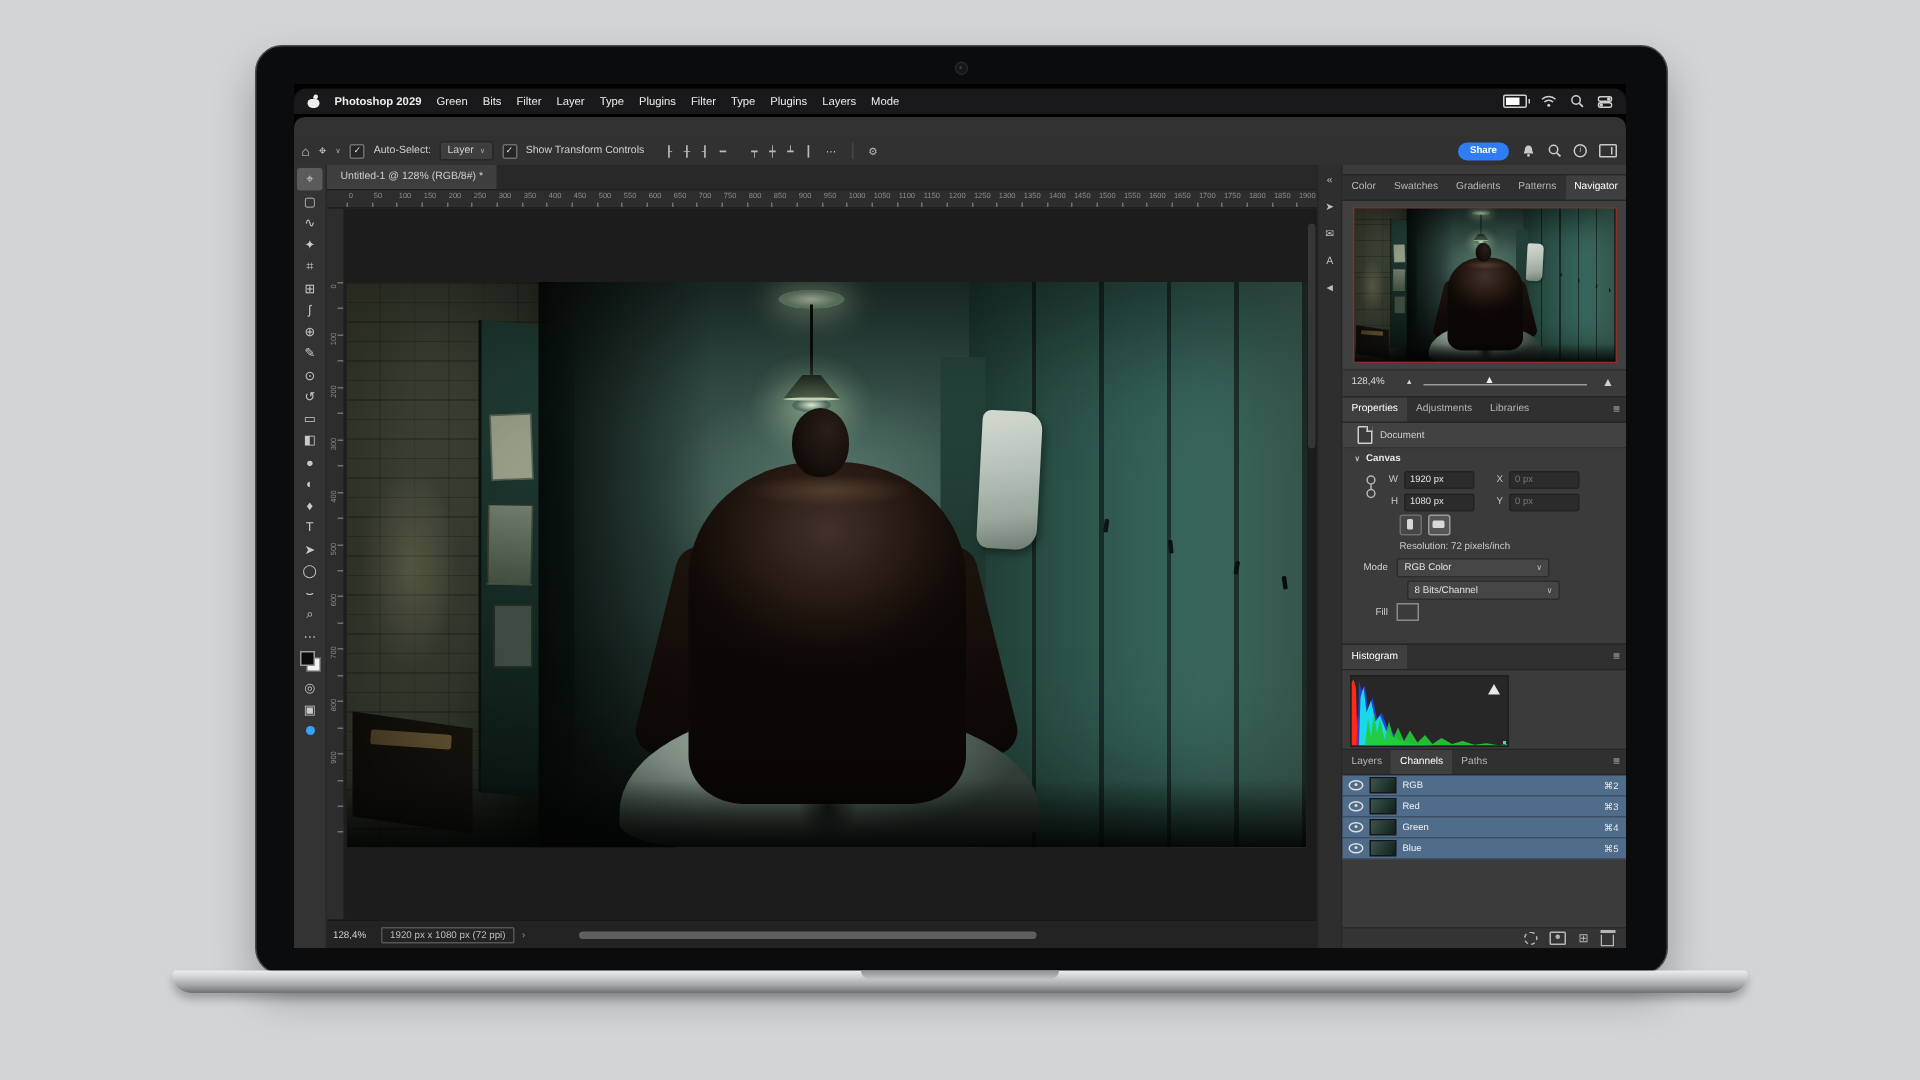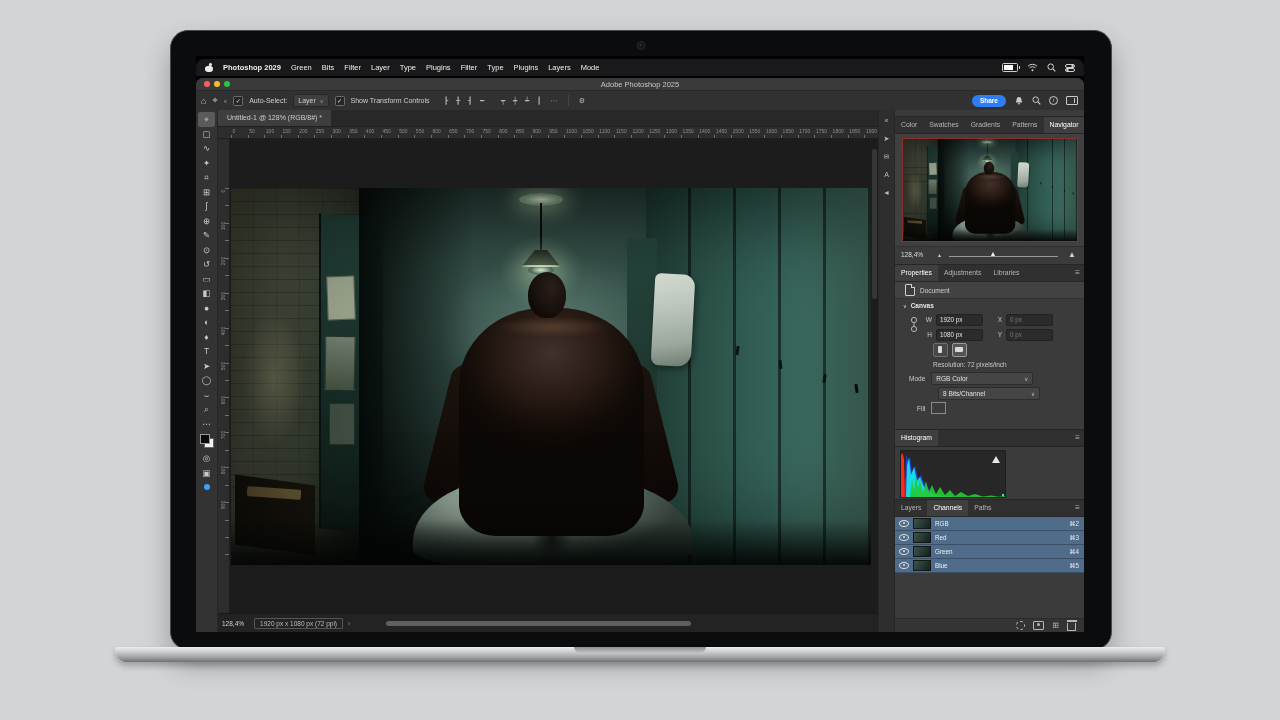--- a/index.html
+++ b/index.html
@@ -213,26 +213,20 @@
       <svg width="10" height="8" viewBox="0 0 10 8">
           <rect x="0.5" y="0.5" width="9" height="3" rx="1.5" stroke="#cfcfcf" fill="none"></rect>
           <circle cx="7.5" cy="2" r="1.2" fill="#cfcfcf"></circle>
           <rect x="0.5" y="4.5" width="9" height="3" rx="1.5" stroke="#cfcfcf" fill="none"></rect>
           <circle cx="2.5" cy="6" r="1.2" fill="#cfcfcf"></circle>
         </svg>
     </span>
   </div>
 
   <div class="ps-window">
-    <div class="titlebar">
-      <span class="tl r"></span>
-      <span class="tl y"></span>
-      <span class="tl g"></span>
-      <span class="win-title">Adobe Photoshop 2025</span>
-    </div>
 
     <div class="optionsbar">
       <span class="ob-glyph">⌂</span>
       <span class="ob-glyph">⌖</span>
       <span class="ob-chev">∨</span>
       <span class="cb">✓</span>
       <span>Auto-Select:</span>
       <span class="ob-select">
         <span>Layer</span>
         <span class="ob-chev">∨</span>

